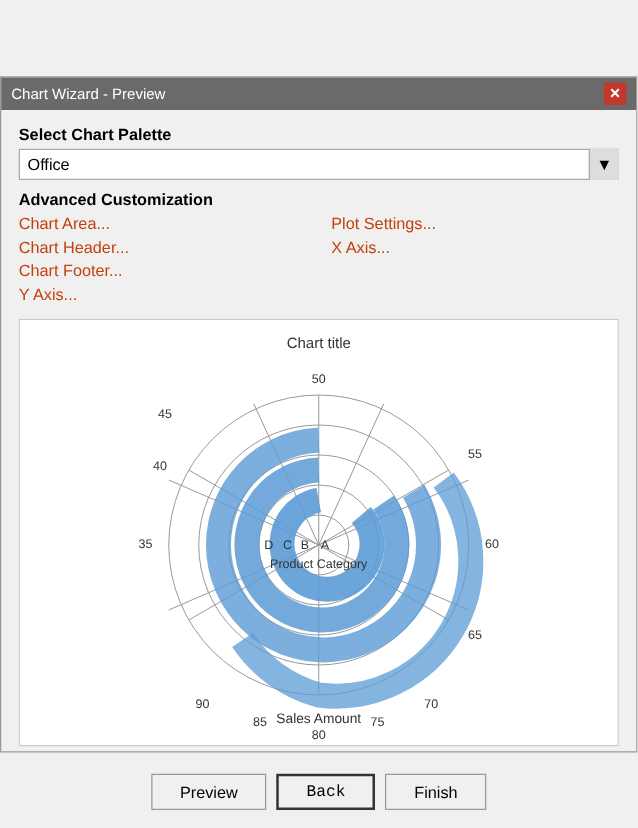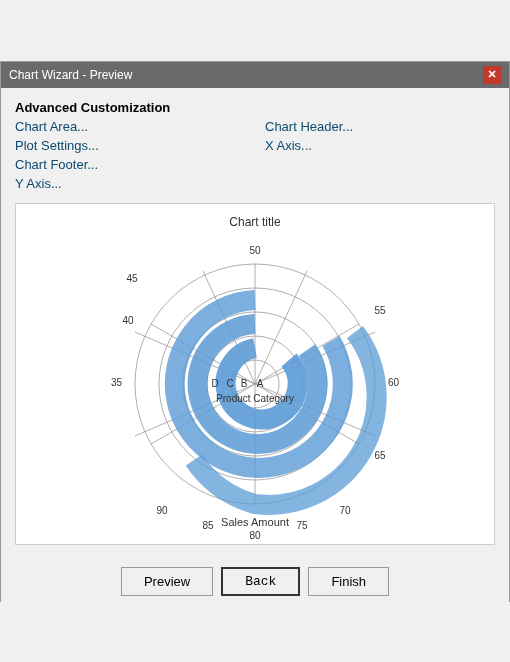--- a/index.html
+++ b/index.html
@@ -81,21 +81,21 @@
       align-items: center;
       justify-content: center;
       pointer-events: none;
     }
     .links-grid {
       display: grid;
       grid-template-columns: 1fr 1fr;
       gap: 4px 20px;
     }
     .link {
-      color: #0c4a6e;
+      color: #c2410c;
       text-decoration: none;
       cursor: pointer;
       font-size: 13px;
     }
     .chart-container {
       flex: 1;
       background: white;
       border: 1px solid #ccc;
       display: flex;
       align-items: center;
@@ -131,27 +131,38 @@
 
 <div class="window">
 
   <div class="title-bar">
     <span>Chart Wizard - Preview</span>
     <button class="title-bar-close">✕</button>
   </div>
 
   <div class="content">
 
+    <div>
+      <div class="section-label">Select Chart Palette</div>
+      <div class="select-wrapper">
+        <select class="palette-select">
+          <option>Office</option>
+          <option>Default</option>
+          <option>Custom</option>
+        </select>
+        <div class="select-arrow">▼</div>
+      </div>
+    </div>
 
     <div>
       <div class="section-label">Advanced Customization</div>
       <div class="links-grid">
         <a class="link">Chart Area...</a>
+        <a class="link">Plot Settings...</a>
         <a class="link">Chart Header...</a>
-        <a class="link">Plot Settings...</a>
         <a class="link">X Axis...</a>
         <a class="link">Chart Footer...</a>
         <div></div>
         <a class="link">Y Axis...</a>
       </div>
     </div>
 
     <div class="chart-container">
       <svg width="430" height="340" viewBox="0 0 430 340">
 

